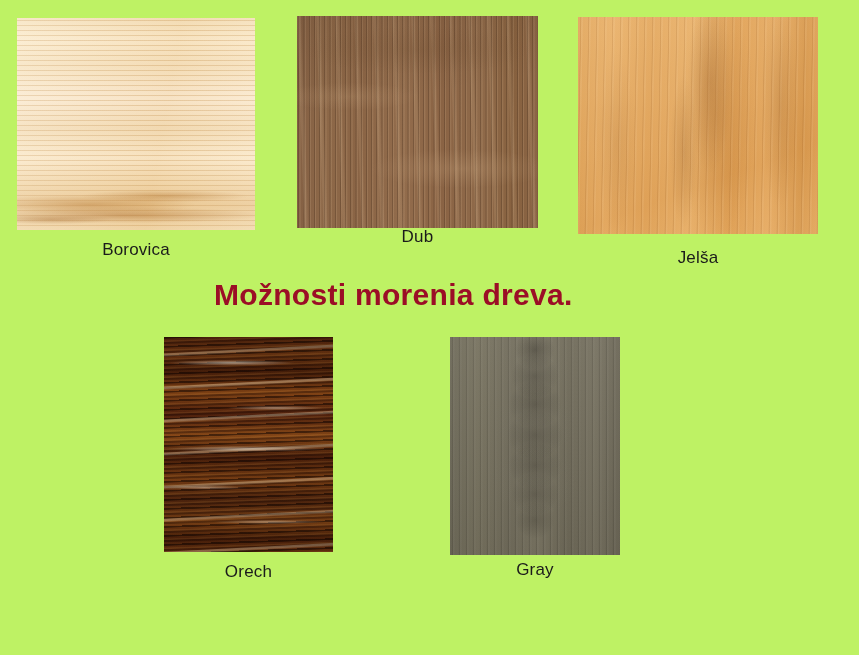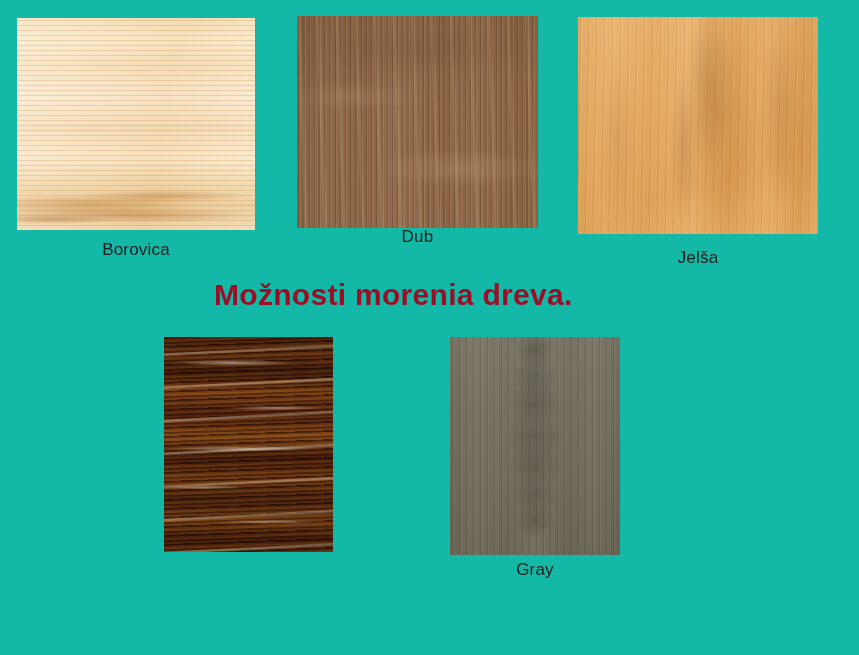--- a/index.html
+++ b/index.html
@@ -7,21 +7,21 @@
     padding: 0;
     background: #ffffff;
   }
   body {
     font-family: "Liberation Sans", sans-serif;
   }
   #page {
     position: relative;
     width: 859px;
     height: 655px;
-    background: #14b8a6;
+    background: #bef264;
     overflow: hidden;
   }
 
   .swatch {
     position: absolute;
     overflow: hidden;
   }
   .swatch .grain {
     position: absolute;
     inset: 0;
@@ -256,20 +256,21 @@
   <div class="caption" style="left:578px; top:248px; width:240px;">Jelša</div>
 
   <div id="title" style="left:214px; top:278px; color:#9b0e26;">Možnosti morenia dreva.</div>
 
   <div class="swatch" style="left:164px; top:337px; width:169px; height:215px;">
     <div class="grain orech-base"></div>
     <div class="grain orech-stripes"></div>
     <div class="grain orech-high"></div>
     <div class="grain orech-shine"></div>
   </div>
+  <div class="caption" style="left:164px; top:562px; width:169px;">Orech</div>
 
   <div class="swatch" style="left:450px; top:337px; width:170px; height:218px;">
     <div class="grain gray-base"></div>
     <div class="grain gray-lines"></div>
     <div class="grain gray-cathedral"></div>
     <div class="grain gray-arcs"></div>
   </div>
   <div class="caption" style="left:450px; top:560px; width:170px;">Gray</div>
 
 </div>

